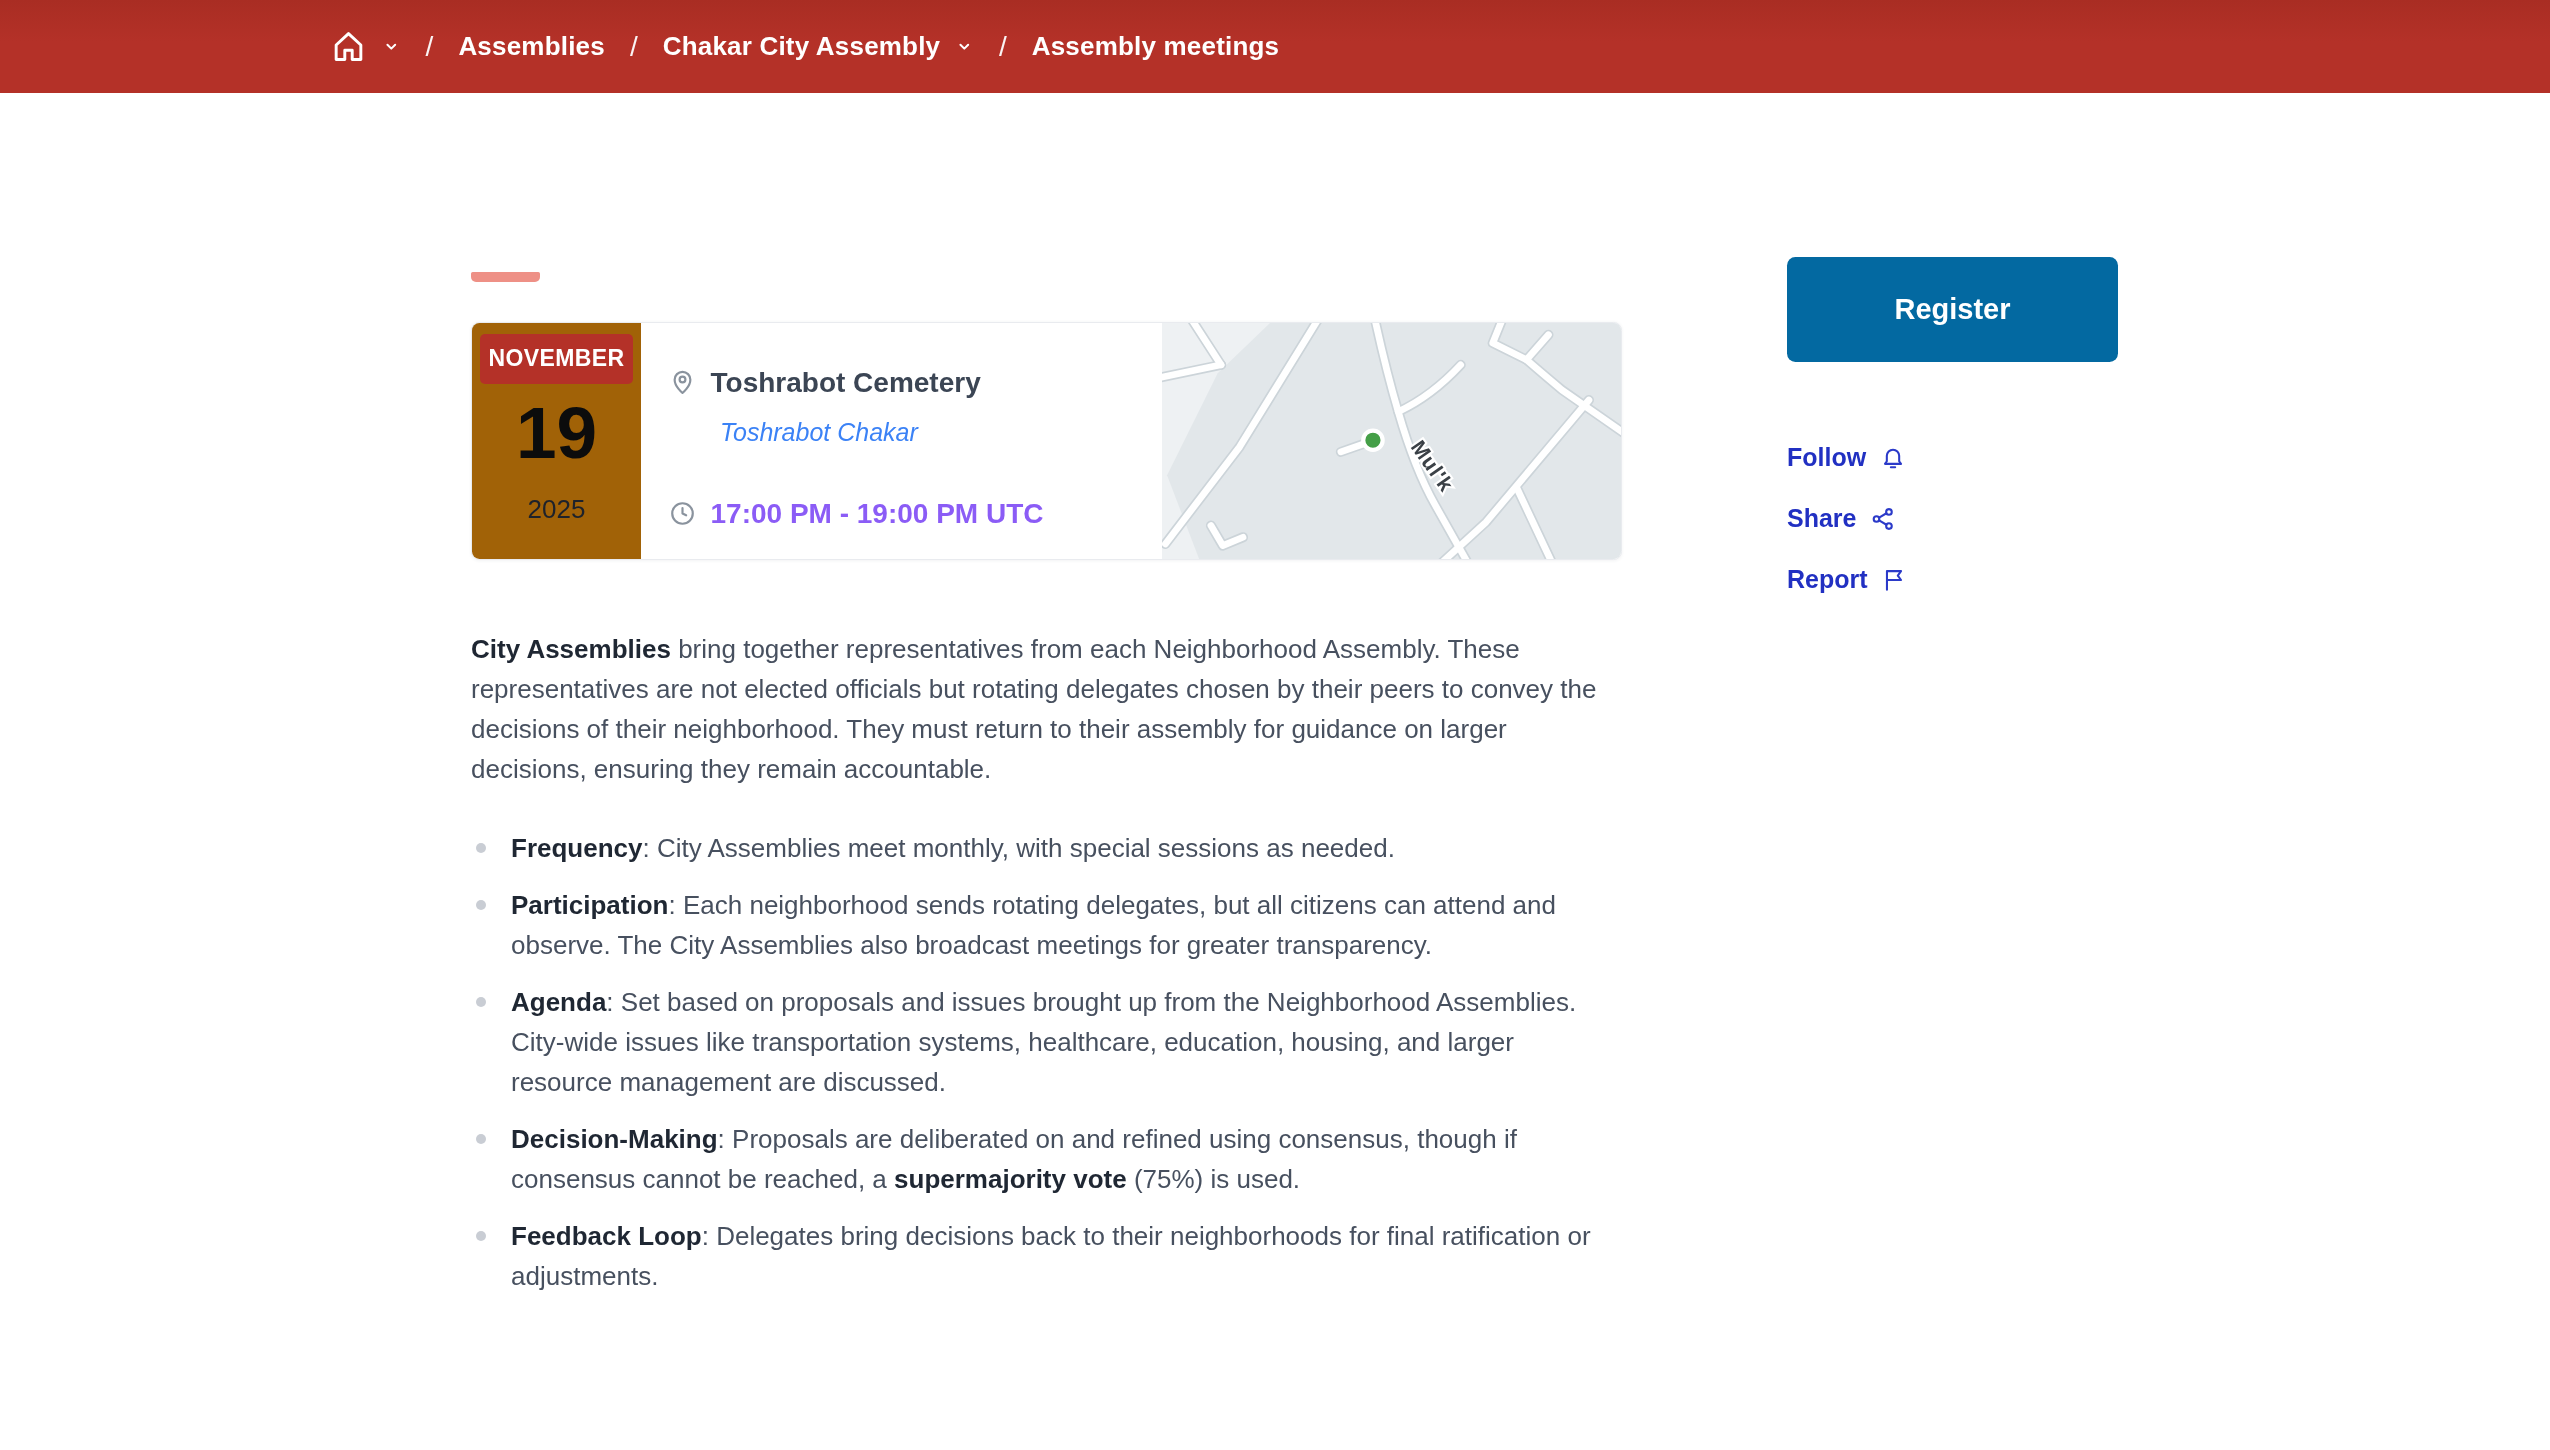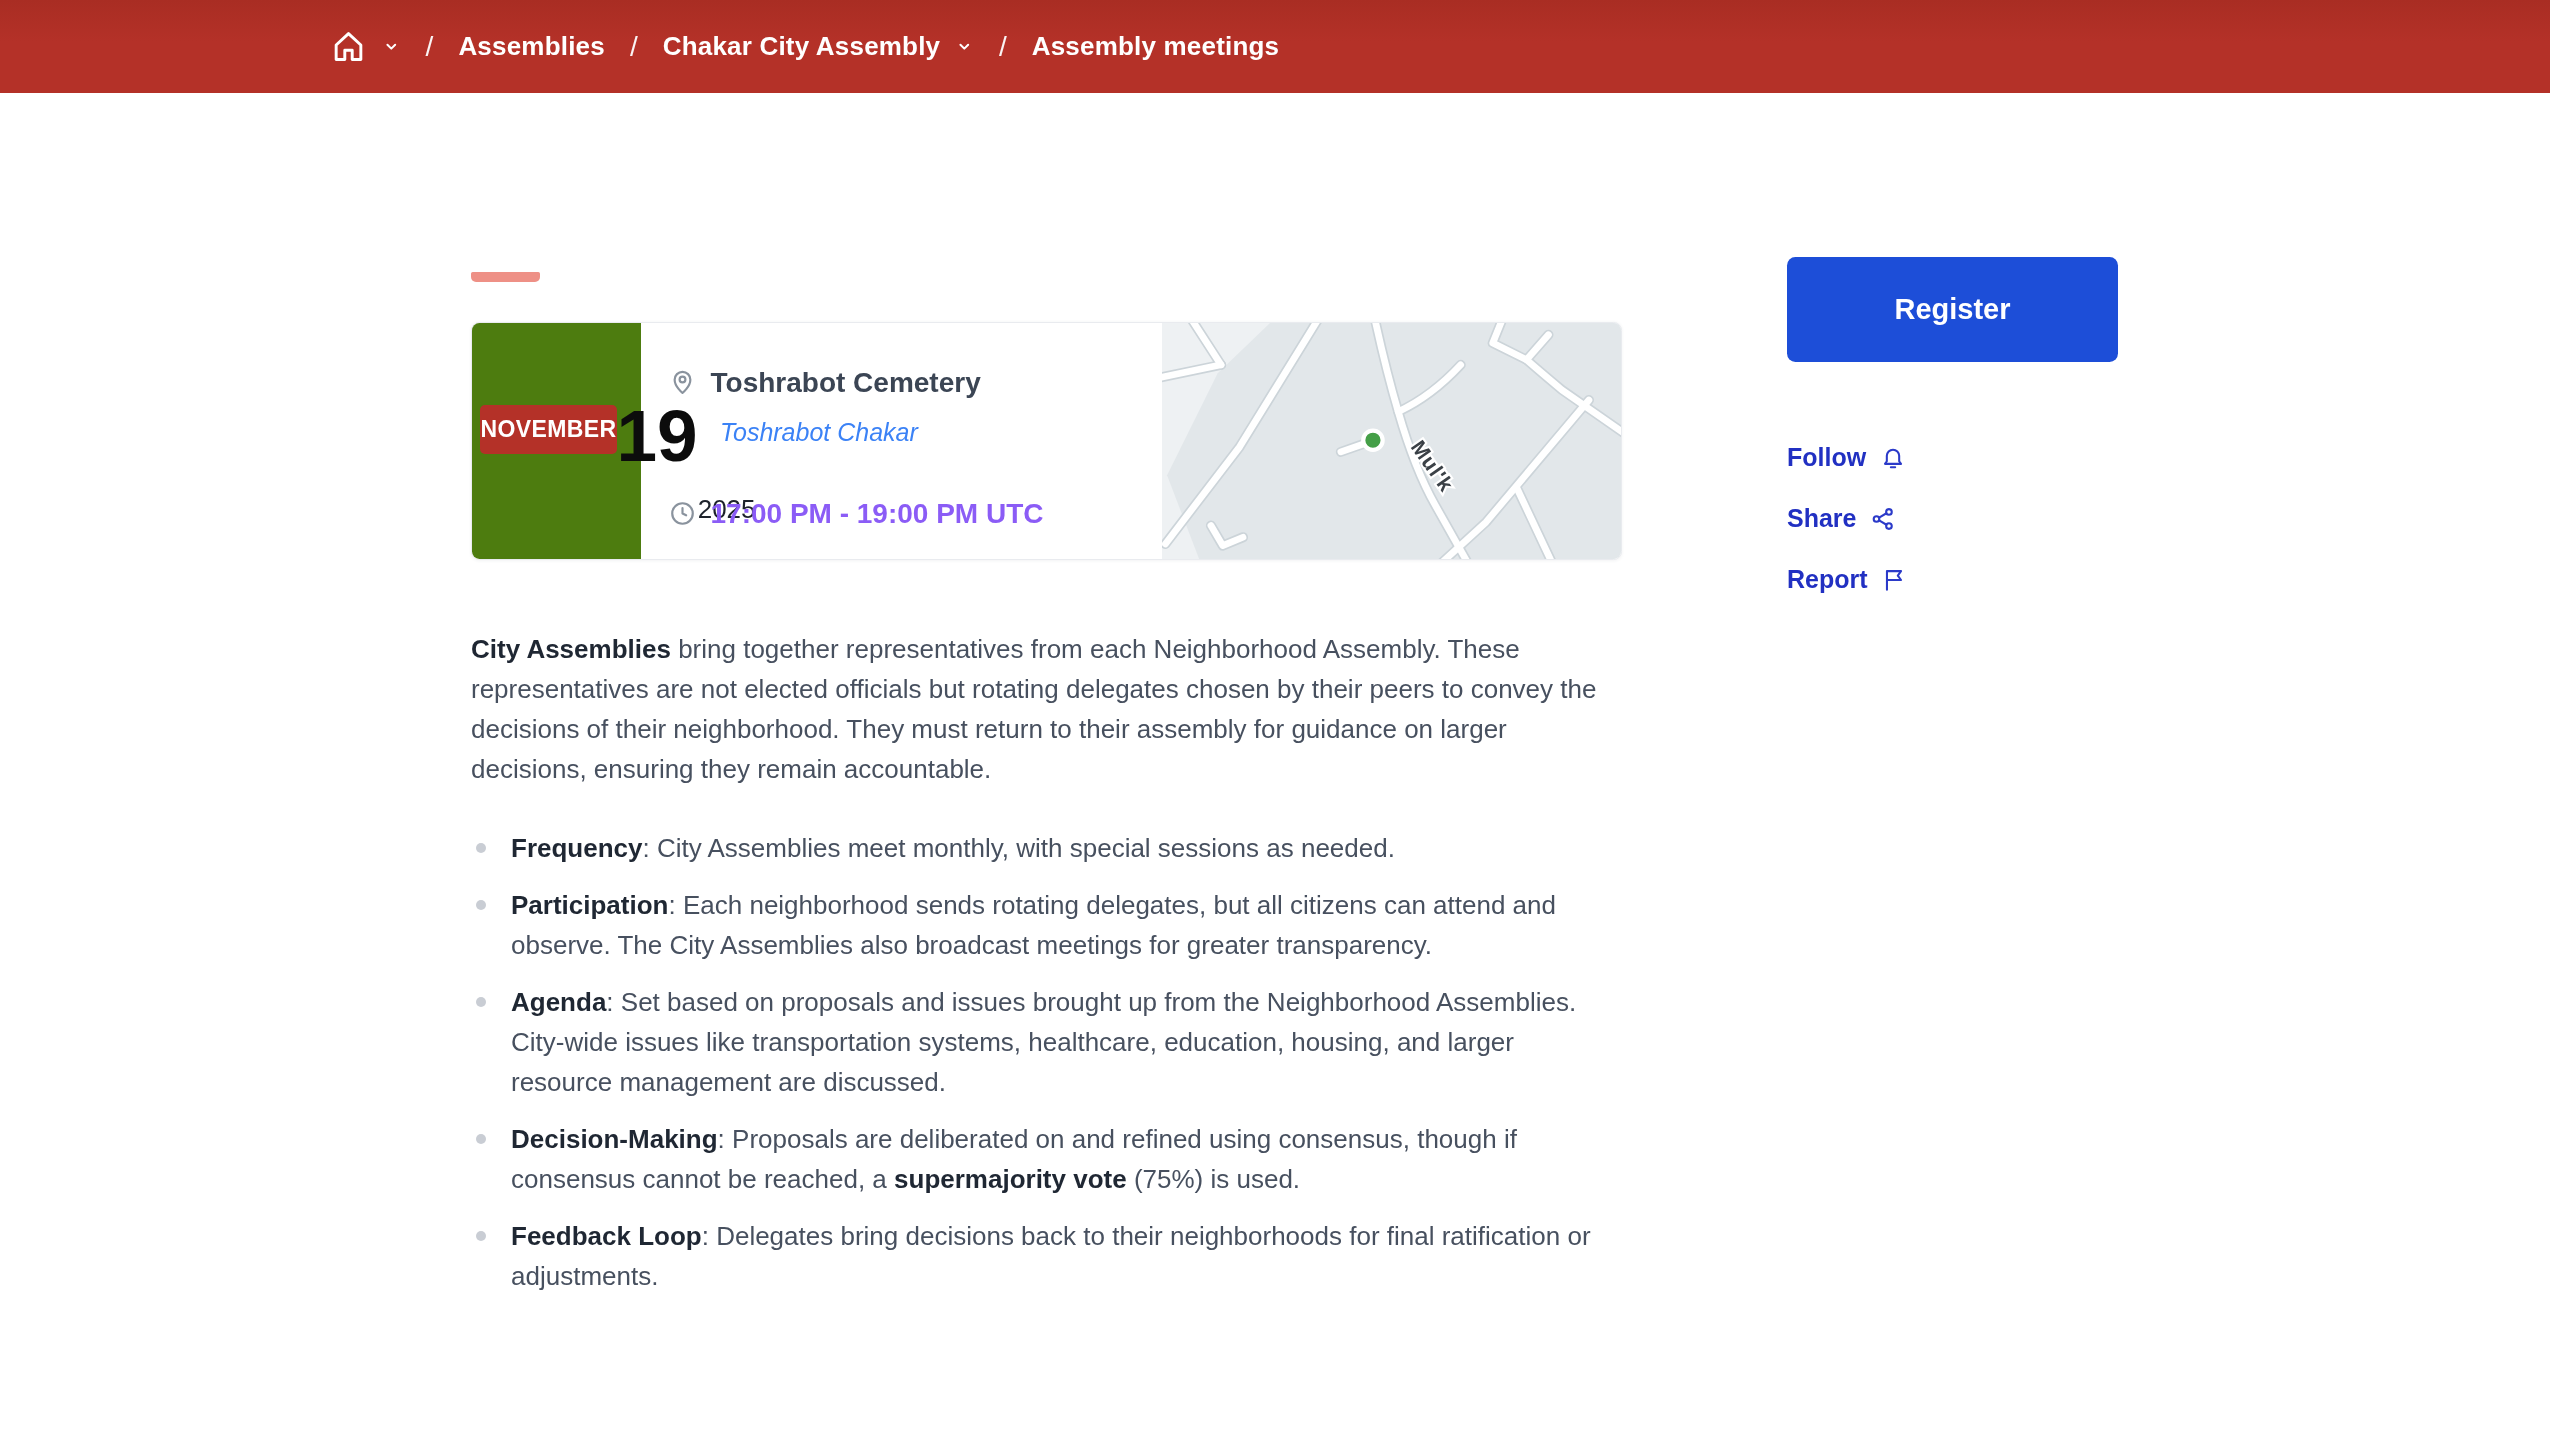--- a/index.html
+++ b/index.html
@@ -53,22 +53,22 @@
     width: 1151px; height: 238px;
     background: #ffffff;
     border: 0.8px solid #e9ebef;
     border-radius: 8.4px;
     display: flex;
     overflow: hidden;
     box-shadow: 0 0.8px 3.4px rgba(40,50,60,.06);
   }
   .date-box {
     width: 169px; height: 100%;
-    background: #4d7c0f;
-    display: flex; flex-direction: row; align-items: center;
+    background: #a16207;
+    display: flex; flex-direction: column; align-items: center;
     padding: 11.8px 8.4px 34px 8.4px;
   }
   .month-badge {
     width: 100%; background: #b43128; color: #ffffff;
     font-size: 23px; font-weight: 700; letter-spacing: 0.4px;
     text-align: center; padding: 11px 0 11.8px 0;
     border-radius: 5px;
   }
   .date-day {
     font-size: 73px; font-weight: 900; color: #0c0c0c;
@@ -112,21 +112,21 @@
   }
   .features li::before {
     content: ""; position: absolute; left: 5px; top: 15px;
     width: 10px; height: 10px; border-radius: 50%;
     background: #c9cdd4;
   }
 
   
   .register-btn {
     width: 331px; height: 105px;
-    background: #1d4ed8; color: #ffffff;
+    background: #0369a1; color: #ffffff;
     font-family: "Liberation Sans", sans-serif;
     font-size: 29px; font-weight: 700;
     border: none; border-radius: 8.4px; cursor: pointer;
     display: block;
   }
   .side-actions { margin-top: 81px; }
   .side-action {
     display: flex; align-items: center;
     margin-bottom: 32px;
     color: #2130c2; text-decoration: none; cursor: pointer;

